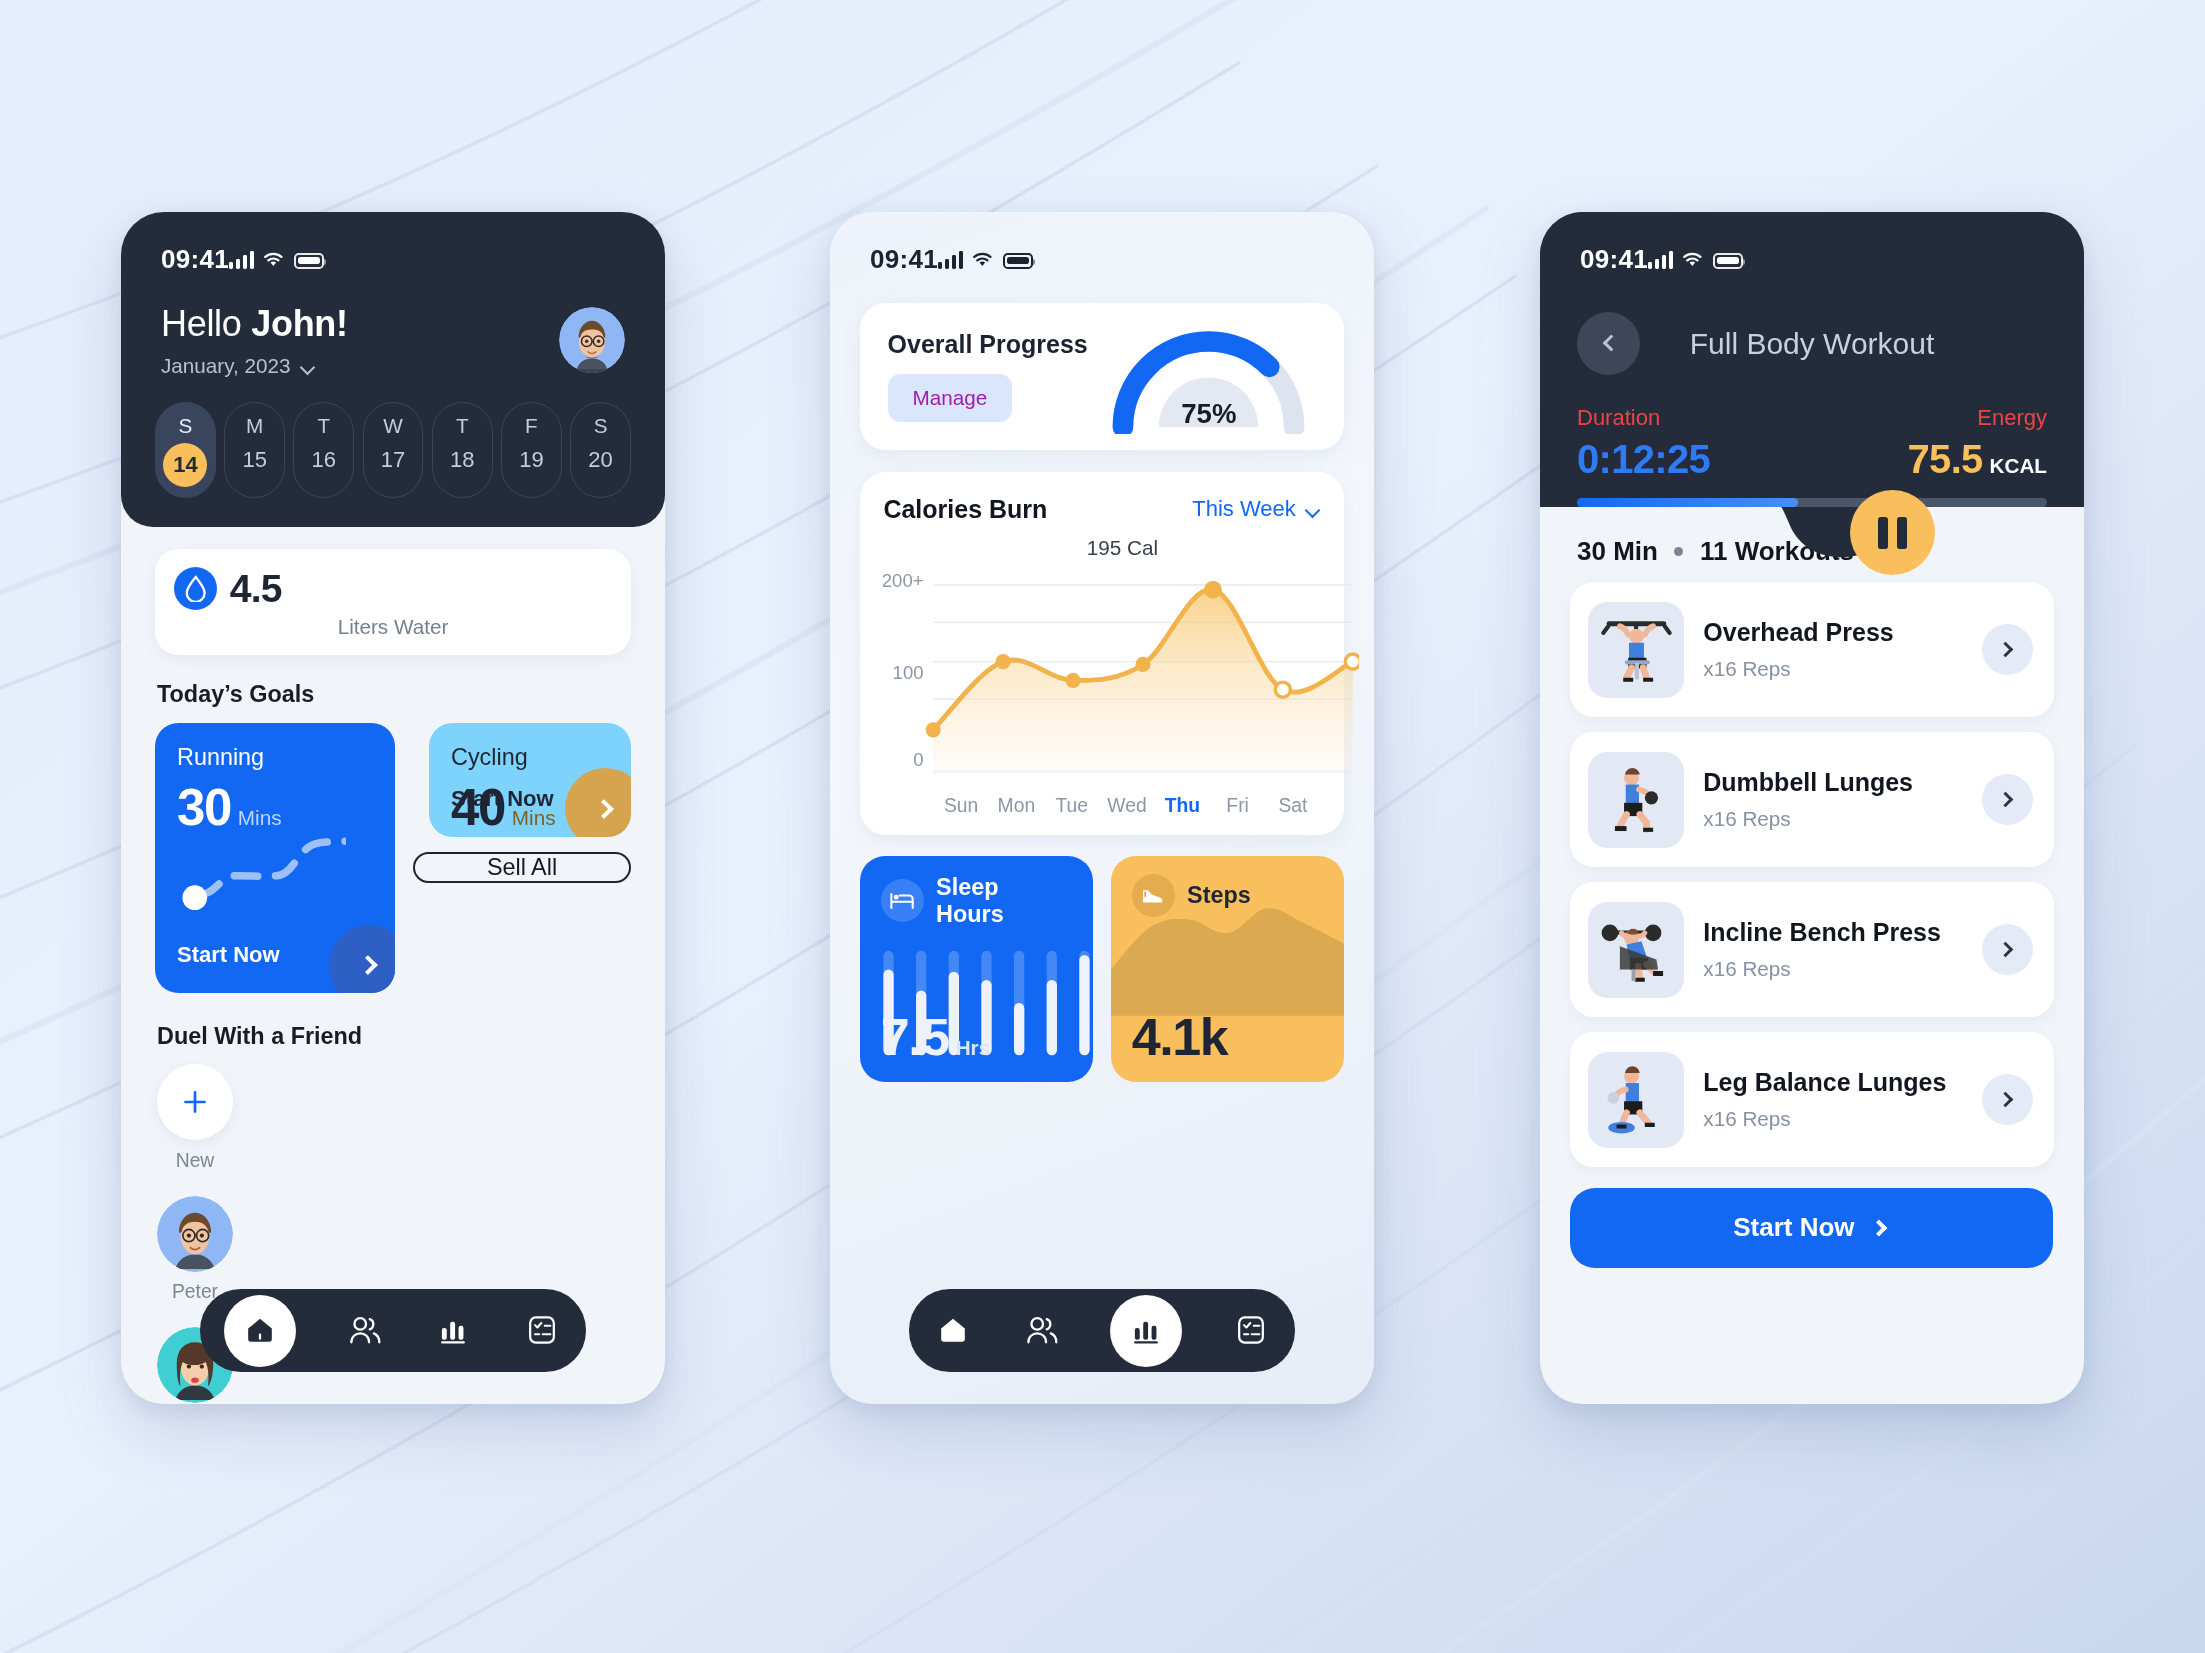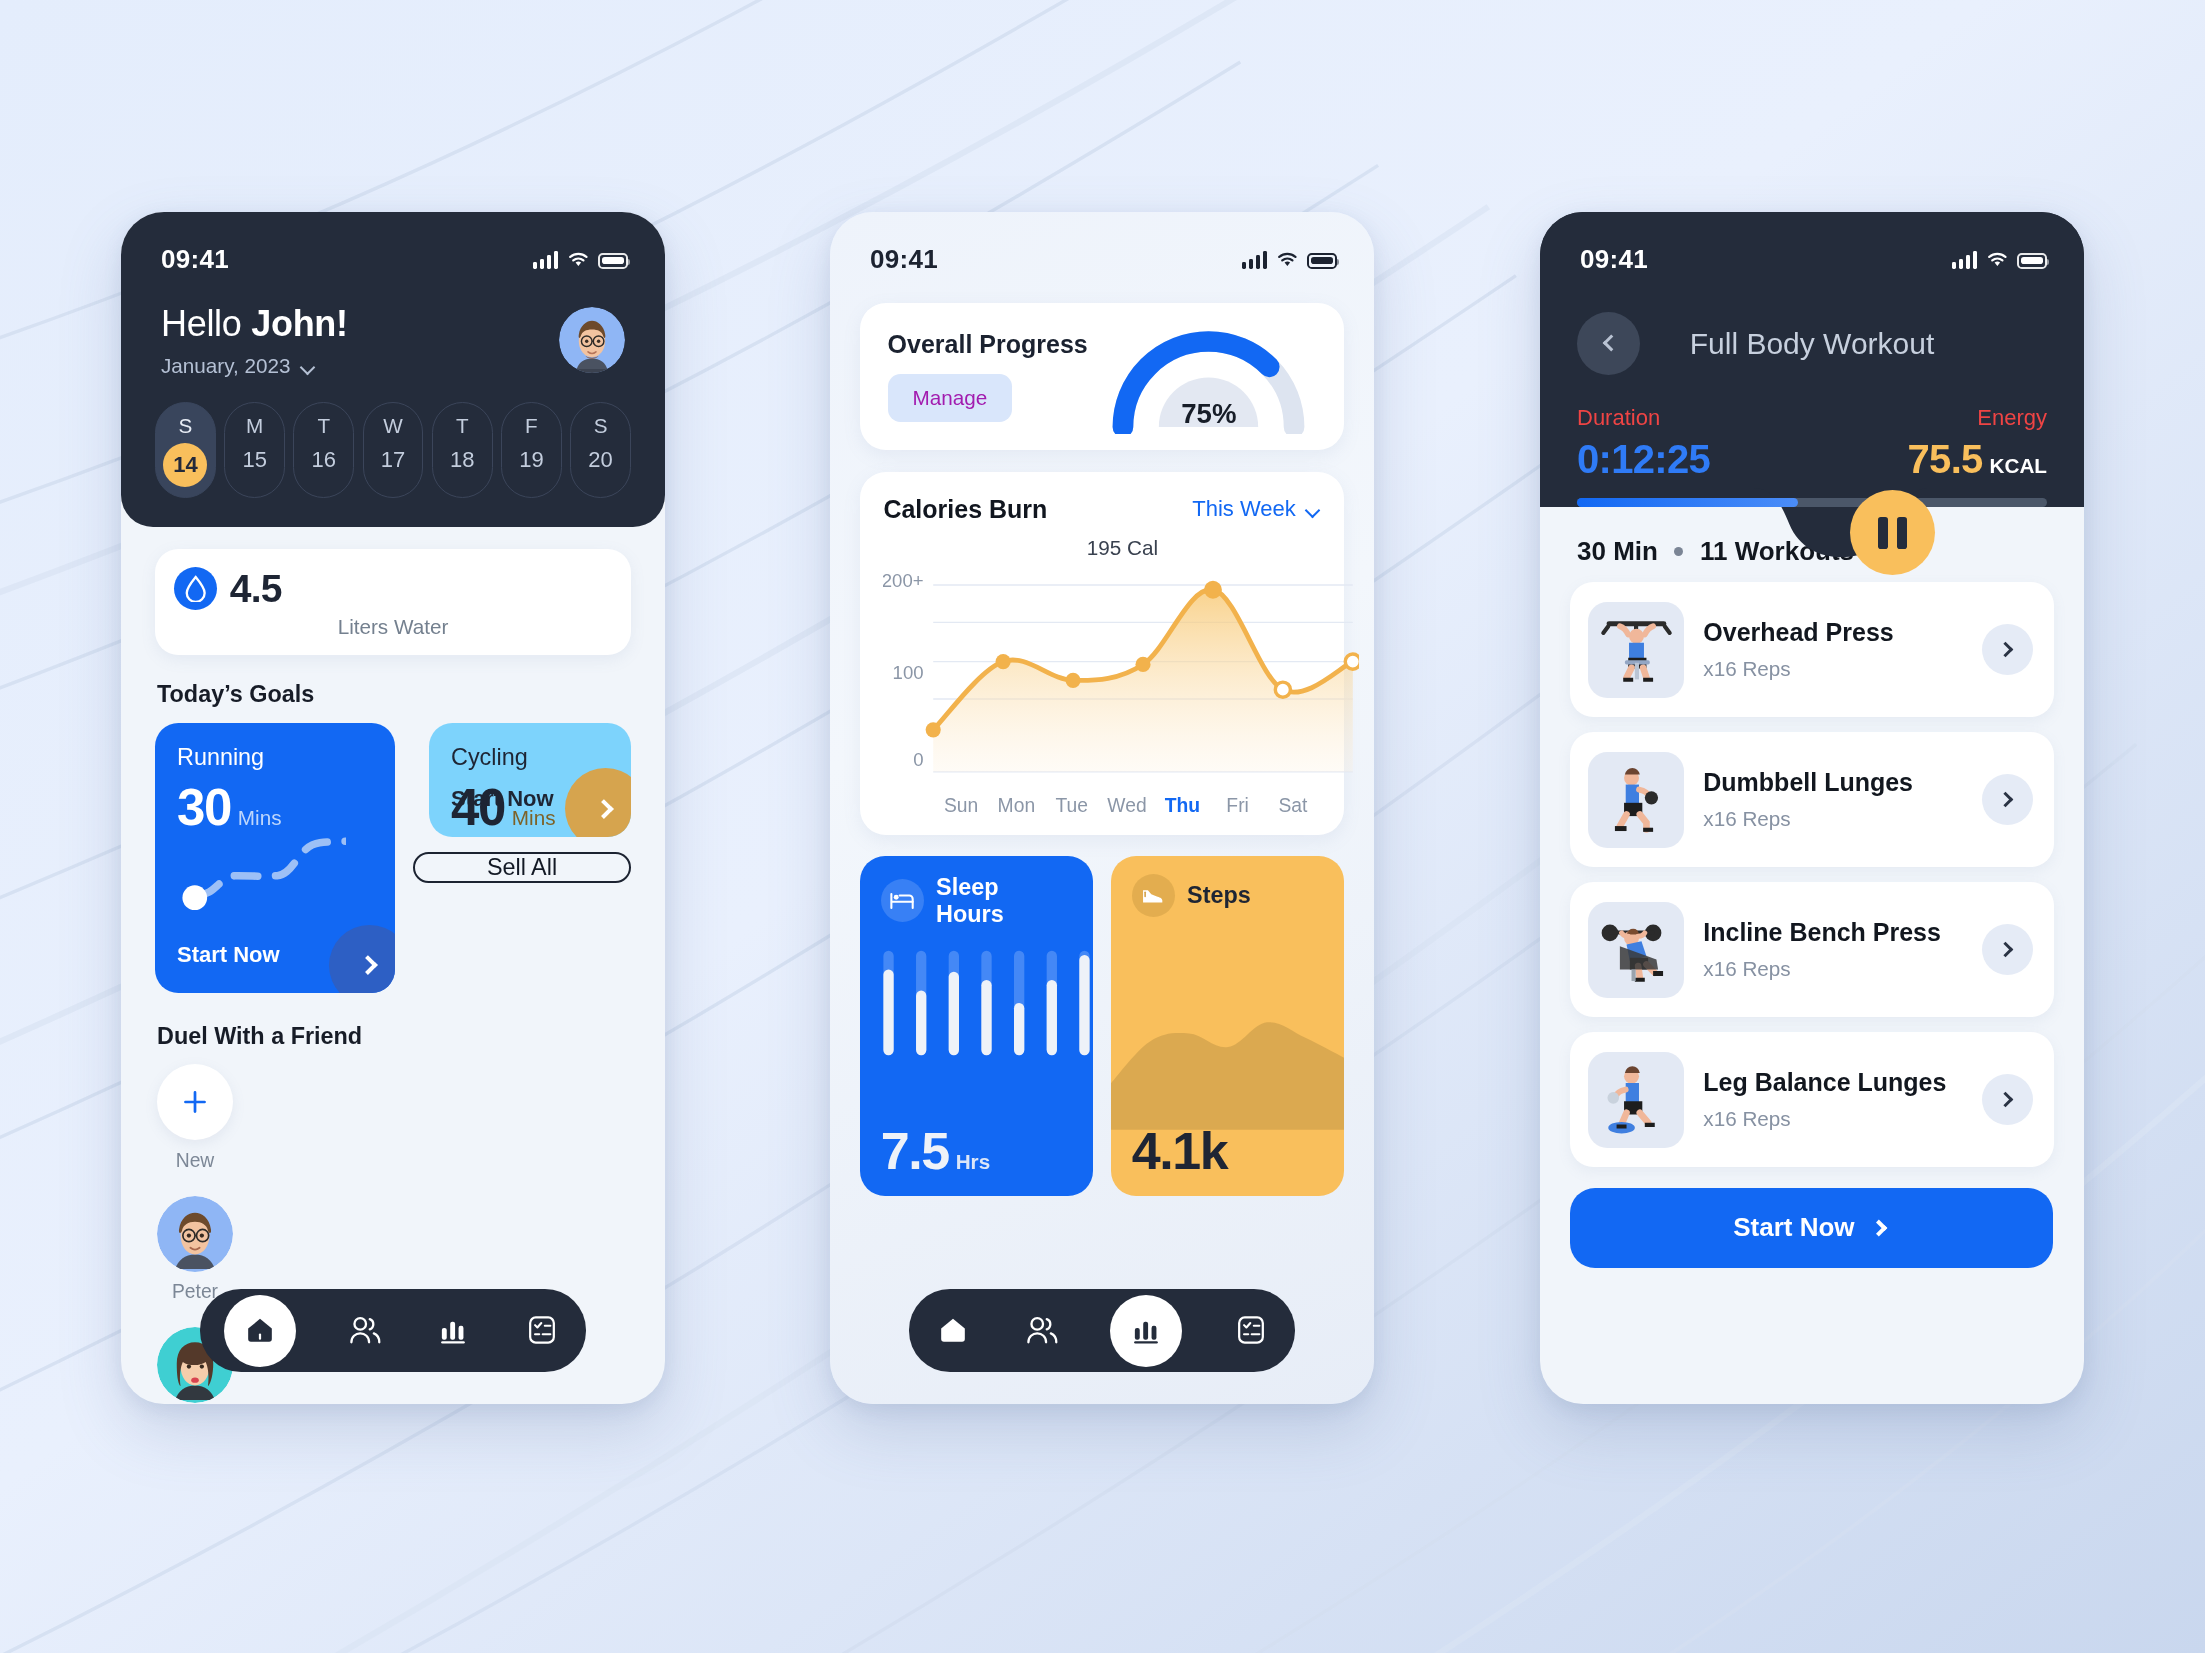--- a/index.html
+++ b/index.html
@@ -21,21 +21,21 @@
     overflow: hidden;
     box-shadow: 0 26px 62px rgba(90,115,160,.22), 0 5.5px 18px rgba(90,115,160,.12);
   }
   #phone-home     { left: 121px;  top: 212px; height: 1192px; background: #f1f5fa; }
   #phone-progress { left: 830px; top: 212px; height: 1192px;
                     background: linear-gradient(160deg,#eef3fb 0%,#f3f7fc 40%,#e7edf7 100%); }
   #phone-workout  { left: 1540px; top: 212px; height: 1192px; background: #f1f5fa; }
 
   
   .statusbar {
-    display: flex; align-items: center; justify-content: space-between;
+    display: flex; align-items: center; justify-content: flex-start;
     padding: 32px 37px 0 40px;
   }
   .statusbar .time { font-size: 26px; font-weight: 700; letter-spacing: 0.3px; }
   .st-icons { display: flex; align-items: flex-end; gap: 9.6px; }
   .bars { display: flex; align-items: flex-end; gap: 2.8px; height: 18px; }
   .bars i { width: 4.1px; border-radius: 1.4px; display: block; }
   .bars i:nth-child(1){height:6.2px}.bars i:nth-child(2){height:9.6px}
   .bars i:nth-child(3){height:13.8px}.bars i:nth-child(4){height:18px}
   .wifi { width: 20.7px; height: 16.5px; position: relative; }
   .batt { width: 30px; height: 16px; border-radius: 4.8px; position: relative; }
@@ -160,21 +160,21 @@
   .cal-head { display:flex; align-items:center; justify-content:space-between; }
   .cal-title { font-size: 25px; font-weight: 700; color:#11161f; }
   .cal-week { display:flex;align-items:center;gap:11px; color:#1268f3; font-size:22px; }
   .cal-week .chev-d::before { border-color:#1268f3; }
   .cal-peak { text-align:center; font-size: 20.7px; color:#39414f; }
   .xlabels { display:flex; margin-top: 5.5px; padding-left: 50px; }
   .xlabels span { flex:1; text-align:center; font-size: 19.3px; color:#8b96a7; }
   .xlabels span.on { color:#1268f3; font-weight:700; }
 
   .mini-row { display:flex; gap: 18px; margin: 20.7px 30px 0; }
-  .mini { flex:1; border-radius: 25px; height: 340px; position:relative; overflow:hidden; padding: 18px 20.7px; }
+  .mini { flex:1; border-radius: 25px; height: 226px; position:relative; overflow:hidden; padding: 18px 20.7px; }
   .mini-sleep { background:#1268f3; color:#fff; }
   .mini-steps { background:#f9bf5c; color:#1e2534; }
   .mini-head { display:flex; align-items:center; gap: 12.4px; }
   .mini-ico { width:43px;height:43px;border-radius:50%;display:flex;align-items:center;
               justify-content:center; flex:0 0 auto;}
   .mini-sleep .mini-ico { background:rgba(255,255,255,.16); }
   .mini-steps .mini-ico { background:rgba(120,90,20,.17); }
   .mini-lab { font-size: 23.4px; font-weight: 700; }
   .mini-val { position:absolute; left: 20.7px; bottom: 15px; font-size: 52px; font-weight:700;
               letter-spacing:-1.4px; }

